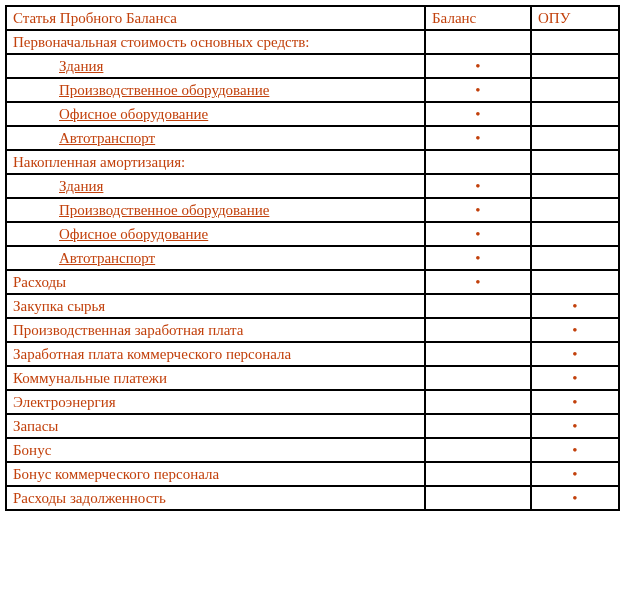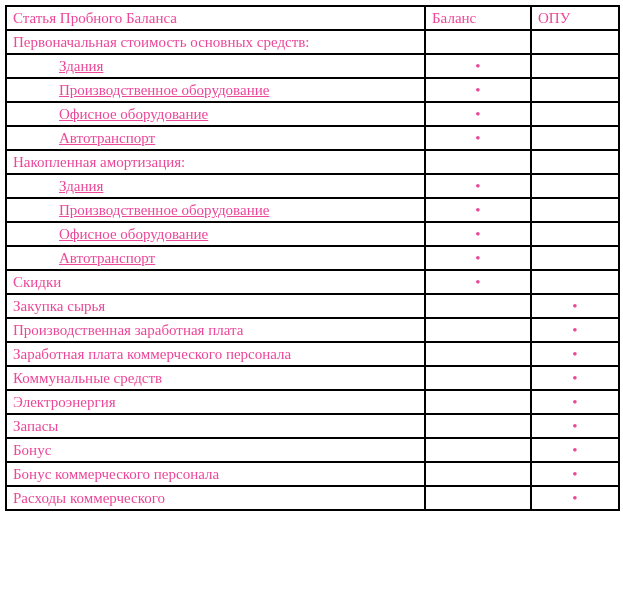--- a/index.html
+++ b/index.html
@@ -9,21 +9,21 @@
     width: 623px;
     height: 608px;
     overflow: hidden;
   }
   .page {
     width: 623px;
     height: 608px;
     box-sizing: border-box;
     padding: 5px 15px 0 5px;
     font-family: "Liberation Serif", "DejaVu Serif", serif;
-    color: #ec4899;
+    color: #c2410c;
   }
   table.tb {
     border-collapse: collapse;
     table-layout: fixed;
     width: 613px;
   }
   table.tb col.c-item    { width: 419px; }
   table.tb col.c-balance { width: 106px; }
   table.tb col.c-opu     { width: 88px;  }
   table.tb th, table.tb td {
@@ -113,41 +113,41 @@
           <td class="indent">Офисное оборудование</td>
           <td class="mark"><span class="dot">•</span></td>
           <td class="mark"></td>
         </tr>
         <tr>
           <td class="indent">Автотранспорт</td>
           <td class="mark"><span class="dot">•</span></td>
           <td class="mark"></td>
         </tr>
         <tr>
-          <td>Скидки</td>
+          <td>Расходы</td>
           <td class="mark"><span class="dot">•</span></td>
           <td class="mark"></td>
         </tr>
         <tr>
           <td>Закупка сырья</td>
           <td class="mark"></td>
           <td class="mark"><span class="dot">•</span></td>
         </tr>
         <tr>
           <td>Производственная заработная плата</td>
           <td class="mark"></td>
           <td class="mark"><span class="dot">•</span></td>
         </tr>
         <tr>
           <td>Заработная плата коммерческого персонала</td>
           <td class="mark"></td>
           <td class="mark"><span class="dot">•</span></td>
         </tr>
         <tr>
-          <td>Коммунальные средств</td>
+          <td>Коммунальные платежи</td>
           <td class="mark"></td>
           <td class="mark"><span class="dot">•</span></td>
         </tr>
         <tr>
           <td>Электроэнергия</td>
           <td class="mark"></td>
           <td class="mark"><span class="dot">•</span></td>
         </tr>
         <tr>
           <td>Запасы</td>
@@ -158,19 +158,19 @@
           <td>Бонус</td>
           <td class="mark"></td>
           <td class="mark"><span class="dot">•</span></td>
         </tr>
         <tr>
           <td>Бонус коммерческого персонала</td>
           <td class="mark"></td>
           <td class="mark"><span class="dot">•</span></td>
         </tr>
         <tr>
-          <td>Расходы коммерческого</td>
+          <td>Расходы задолженность</td>
           <td class="mark"></td>
           <td class="mark"><span class="dot">•</span></td>
         </tr>
       </tbody>
   </table>
 </div>
 
 </body></html>

